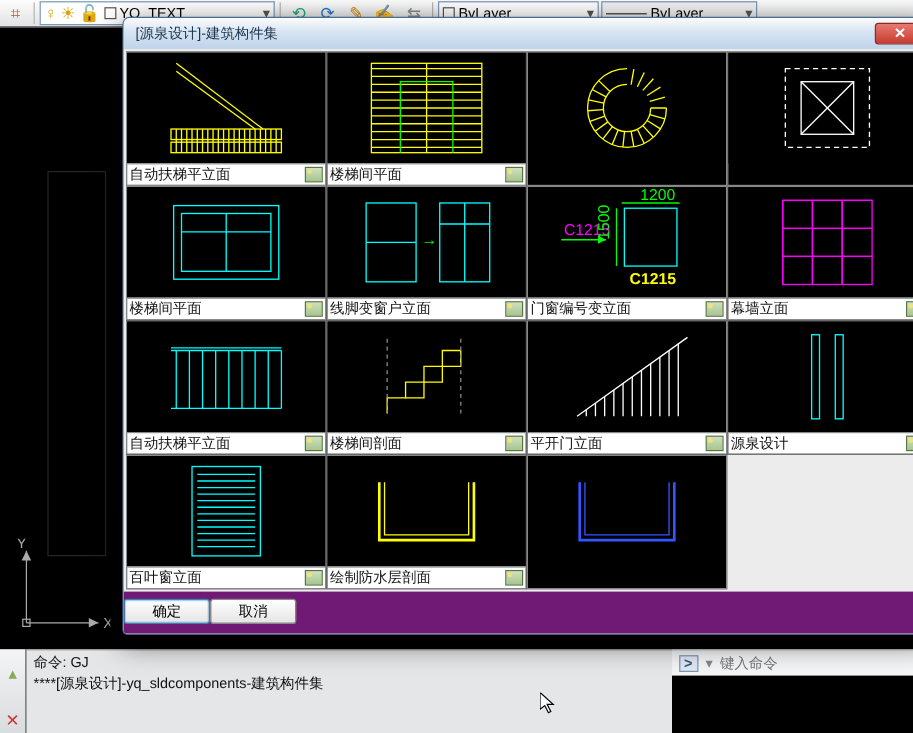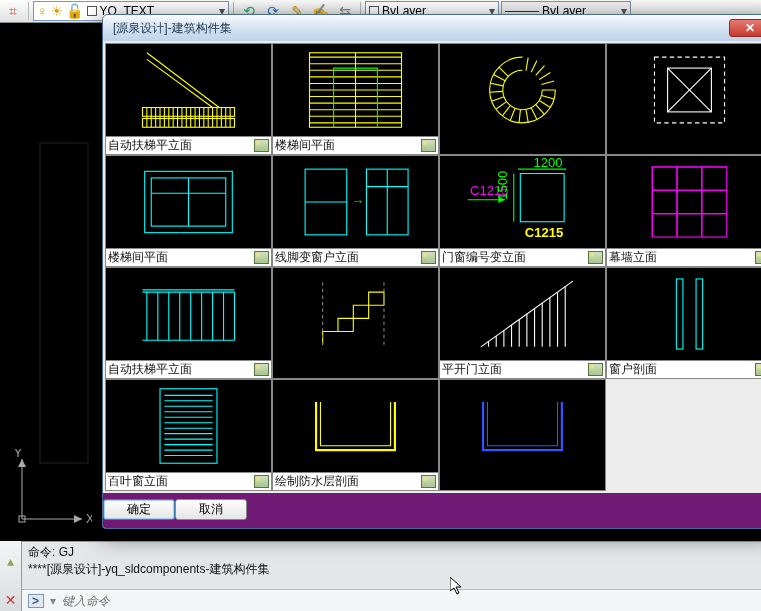--- a/index.html
+++ b/index.html
@@ -26,26 +26,26 @@
 .thumb{height:92px;display:flex;align-items:center;justify-content:center;background:#000;overflow:hidden}
 .cap{height:18px;background:#fff;border-top:1px solid #888;display:flex;align-items:center;padding:0 2px;gap:3px;color:#111}
 .cap .pic{margin-left:auto;width:15px;height:13px;background:linear-gradient(#cfe0bf,#a7c58e);border:1px solid #55773f;position:relative}
 .cap .pic:before{content:"";position:absolute;left:1px;top:1px;width:4px;height:4px;border-radius:50%;background:#f3e27a}
 .dlg-btns{display:flex;padding:6px 0 8px;background:#701a75}
 .btn{min-width:72px;height:21px;background:linear-gradient(#fefefe,#e5e5e5);border:1px solid #8a8a8a;border-radius:3px;display:flex;align-items:center;justify-content:center}
 .btn.primary{border-color:#3c7fb1;box-shadow:0 0 0 1px #a7d1f0 inset}
 
 .cmdwrap{position:absolute;bottom:0;left:0;right:0;height:70px;display:flex;z-index:2}
 .cmd-gutter{width:22px;background:linear-gradient(#f3f4f5,#d9dcde);border-right:1px solid #9a9a9a;display:flex;flex-direction:column;align-items:center;justify-content:flex-end;padding-bottom:4px;gap:25px}
-.cmd-body{flex:1;display:flex;flex-direction:column}
+.cmd-body{flex:1;display:flex;}
 .cmd-hist{flex:1;background:#e5e6e7;border-top:1px solid #9a9a9a;padding:2px 6px;font-family:Consolas,SimSun,monospace;color:#111;white-space:pre;overflow:hidden}
 .cmd-input{height:22px;background:#f4f5f6;border-top:1px solid #b9b9b9;display:flex;align-items:center;padding:0 6px;gap:6px}
 .cmd-input .ic{width:16px;height:14px;background:#e0e8f2;border:1px solid #7a96b5;position:relative}
 .cmd-input .ic:after{content:">";position:absolute;left:3px;top:-1px;color:#3a5b7d;font-weight:bold}
-.cmd-input input{flex:1;border:none;background:transparent;outline:none;font-style:italic;color:#6a6a6a}
+.cmd-input input{flex:1;border:none;background:transparent;outline:none;color:#6a6a6a}
 
 .glyph{font-size:14px;line-height:1}
 .sun{color:#d9a40e}
 .bulb{color:#d9a40e}
 .lock{color:#5a7bad}
 .cursor{position:absolute;left:450px;top:577px;z-index:20;pointer-events:none}
 </style>
 </head>
 <body>
 
@@ -307,20 +307,24 @@
       </div>
       <div class="cell">
         <div class="thumb">
           <svg viewBox="0 0 120 84" width="100%" height="100%">
             <polyline points="30,70 30,58 44,58 44,46 58,46 58,34 72,34 72,22 86,22" fill="none" stroke="#ffff00"></polyline>
             <polyline points="86,22 86,34 72,34 72,46 58,46 58,58 44,58" fill="none" stroke="#ffff00"></polyline>
             <line x1="30" y1="70" x2="30" y2="10" stroke="#888" stroke-dasharray="3 3"></line>
             <line x1="86" y1="70" x2="86" y2="10" stroke="#888" stroke-dasharray="3 3"></line>
           </svg>
         </div>
+    <div class="cap">
+      <span>楼梯间剖面</span>
+      <span class="pic"></span>
+    </div>
       </div>
       <div class="cell">
         <div class="thumb">
           <svg viewBox="0 0 120 84" width="100%" height="100%">
             <line x1="22" y1="72" x2="22" y2="72" stroke="#ffffff"></line>
             <line x1="29" y1="67" x2="29" y2="72" stroke="#ffffff"></line>
             <line x1="36" y1="62" x2="36" y2="72" stroke="#ffffff"></line>
             <line x1="43" y1="57" x2="43" y2="72" stroke="#ffffff"></line>
             <line x1="50" y1="52" x2="50" y2="72" stroke="#ffffff"></line>
             <line x1="57" y1="47" x2="57" y2="72" stroke="#ffffff"></line>
@@ -339,21 +343,21 @@
     </div>
       </div>
       <div class="cell">
         <div class="thumb">
           <svg viewBox="0 0 120 84" width="100%" height="100%">
             <rect x="48" y="10" width="6" height="64" fill="none" stroke="#00ffff"></rect>
             <rect x="66" y="10" width="6" height="64" fill="none" stroke="#00ffff"></rect>
           </svg>
         </div>
     <div class="cap">
-      <span>窗户剖面</span>
+      <span>源泉设计</span>
       <span class="pic"></span>
     </div>
       </div>
       <div class="cell">
         <div class="thumb">
           <svg viewBox="0 0 120 84" width="100%" height="100%">
             <rect x="34" y="8" width="52" height="68" fill="none" stroke="#00ffff"></rect>
             <line x1="38" y1="14" x2="82" y2="14" stroke="#00ffff"></line>
             <line x1="38" y1="19" x2="82" y2="19" stroke="#00ffff"></line>
             <line x1="38" y1="24" x2="82" y2="24" stroke="#00ffff"></line>

